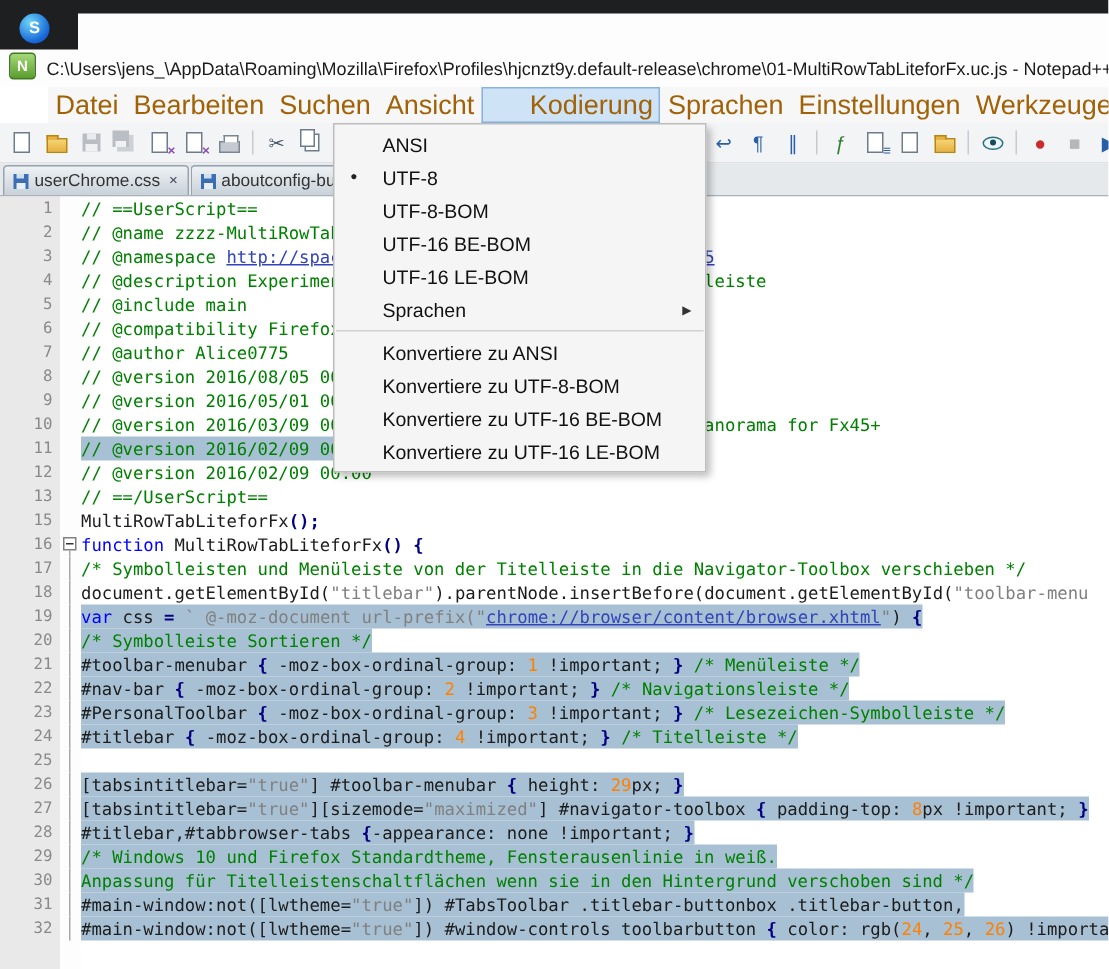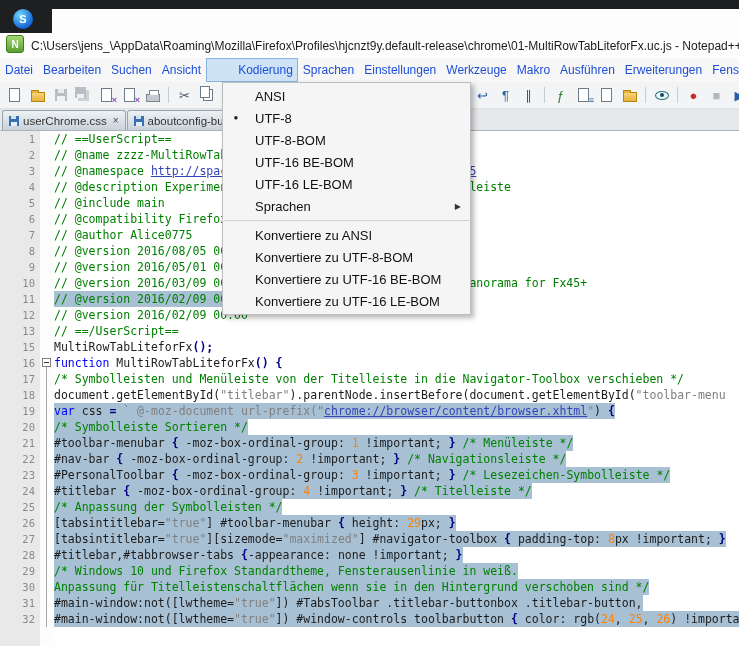--- a/index.html
+++ b/index.html
@@ -15,21 +15,21 @@
 
   
   .npp-window{position:absolute;top:9px;left:0;width:739px;height:637px;background:#fff;}
 
   .titlebar{height:49px;background:#fdfdfd;display:flex;align-items:flex-end;padding:0 0 5px 6px;box-sizing:border-box;}
   .npp-icon{width:16px;height:16px;border-radius:3px;background:linear-gradient(#a5d878,#5a9e2f);
     border:1px solid #3f7a1e;color:#fff;font-weight:bold;font-size:10px;display:inline-flex;
     align-items:center;justify-content:center;flex:0 0 auto;}
   .title-text{margin-left:7px;font-size:12px;color:#1b1b1b;white-space:nowrap;}
 
-  .menubar{height:24px;background:#f7f7f7;display:flex;align-items:stretch;font-size:12px;color:#1d4ed8;}
+  .menubar{height:24px;background:#f7f7f7;display:flex;align-items:stretch;font-size:18px;color:#a16207;margin-left:32px;}
   .mb-item{display:flex;align-items:center;padding:0 5px;cursor:default;}
   .mb-item.active{background:var(--menu-hl);outline:1px solid var(--menu-hl-border);outline-offset:-1px;padding-left:32px;}
 
   .toolbar{height:27px;background:#f2f4f6;border-bottom:1px solid #dfe2e5;display:flex;align-items:center;
     padding-left:3px;box-sizing:border-box;}
   .tbi{width:21px;height:20px;display:flex;align-items:center;justify-content:center;margin:0 1px;
     border-radius:2px;position:relative;flex:0 0 auto;}
   .tbi.disabled{opacity:.38;filter:grayscale(85%);}
   .tsep{width:1px;height:16px;background:#c6cbd0;margin:0 4px;flex:0 0 auto;}
   .glyph{font-size:13px;line-height:1;}
@@ -372,21 +372,20 @@
             <span class="ltext sel"><span class="seg-d">#PersonalToolbar </span><span class="seg-o">{</span><span class="seg-d"> -moz-box-ordinal-group: </span><span class="seg-n">3</span><span class="seg-d"> !important; </span><span class="seg-o">}</span><span class="seg-c"> /* Lesezeichen-Symbolleiste */</span></span>
           </div>
           <div class="line">
             <span class="ln">24</span>
             <span class="fold fm-line"></span>
             <span class="ltext sel"><span class="seg-d">#titlebar </span><span class="seg-o">{</span><span class="seg-d"> -moz-box-ordinal-group: </span><span class="seg-n">4</span><span class="seg-d"> !important; </span><span class="seg-o">}</span><span class="seg-c"> /* Titelleiste */</span></span>
           </div>
           <div class="line">
             <span class="ln">25</span>
             <span class="fold fm-line"></span>
-            <span class="ltext sel"><span class="seg-c">/* Anpassung der Symbolleisten */</span></span>
           </div>
           <div class="line">
             <span class="ln">26</span>
             <span class="fold fm-line"></span>
             <span class="ltext sel"><span class="seg-d">[tabsintitlebar=</span><span class="seg-s">"true"</span><span class="seg-d">] #toolbar-menubar </span><span class="seg-o">{</span><span class="seg-d"> height: </span><span class="seg-n">29</span><span class="seg-d">px; </span><span class="seg-o">}</span></span>
           </div>
           <div class="line">
             <span class="ln">27</span>
             <span class="fold fm-line"></span>
             <span class="ltext sel"><span class="seg-d">[tabsintitlebar=</span><span class="seg-s">"true"</span><span class="seg-d">][sizemode=</span><span class="seg-s">"maximized"</span><span class="seg-d">] #navigator-toolbox </span><span class="seg-o">{</span><span class="seg-d"> padding-top: </span><span class="seg-n">8</span><span class="seg-d">px !important; </span><span class="seg-o">}</span></span>

